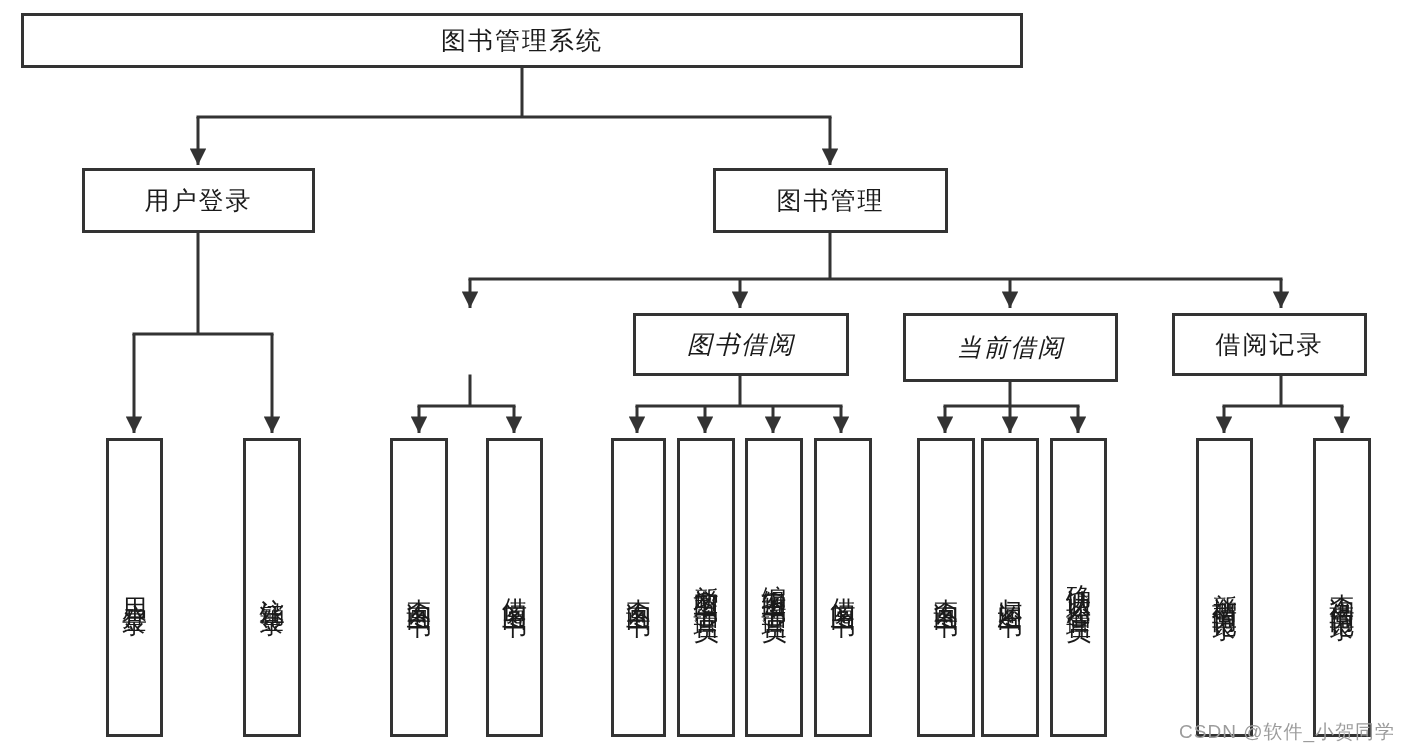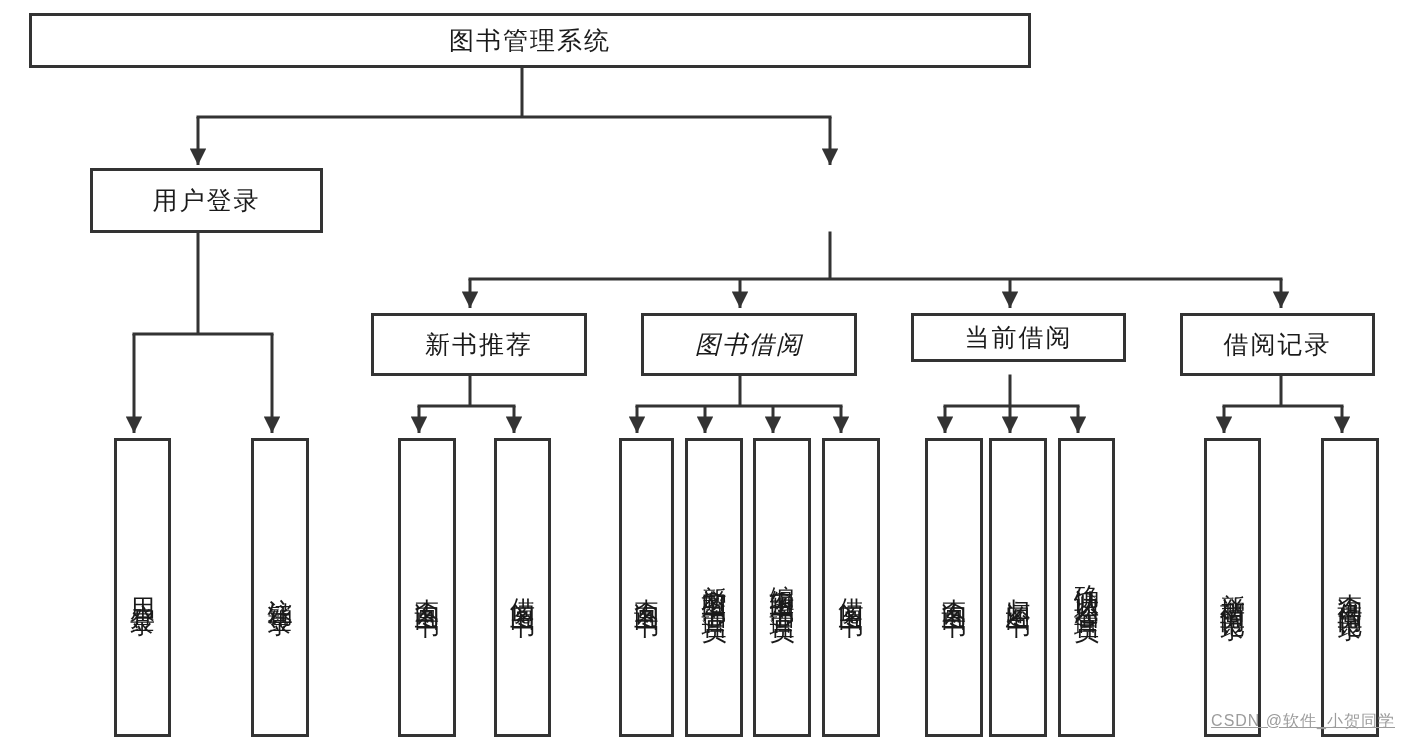--- a/index.html
+++ b/index.html
@@ -23,43 +23,41 @@
   }
   .box{
     position:absolute;
     box-sizing:border-box;
     border:3px solid var(--line);
     background:var(--bg);
     display:flex;
     align-items:center;
     justify-content:center;
     color:var(--text);
-    margin-left:8px;
   }
   .hbox{
     font-size:25px;
     letter-spacing:2px;
     white-space:nowrap;
   }
   .vbox span{
     writing-mode:vertical-rl;
     text-orientation:mixed;
     font-size:25px;
     line-height:1.15;
     letter-spacing:5px;
   }
   .watermark{
     position:absolute;
     right:10px;
-    bottom:15px;
-    font-size:16px;
+    bottom:2px;
+    font-size:19px;
     letter-spacing:1px;
     color:#9c9c9c;
     white-space:nowrap;
-    text-decoration:underline;
   }
 </style>
 </head>
 <body>
 
 <div class="canvas">
 
   <svg class="connectors" viewBox="0 0 1405 747" xmlns="http://www.w3.org/2000/svg" aria-hidden="true">
     <defs>
       <marker id="arrow" viewBox="0 0 10 10" refX="10" refY="5" markerWidth="8" markerHeight="5.5" orient="auto">
@@ -92,24 +90,24 @@
     <path d="M945 406 V433" fill="none" stroke="#333333" stroke-width="3" marker-end="url(#arrow)"></path>
     <path d="M1010 406 V433" fill="none" stroke="#333333" stroke-width="3" marker-end="url(#arrow)"></path>
     <path d="M1078 406 V433" fill="none" stroke="#333333" stroke-width="3" marker-end="url(#arrow)"></path>
     <path d="M1224 406 V433" fill="none" stroke="#333333" stroke-width="3" marker-end="url(#arrow)"></path>
     <path d="M1342 406 V433" fill="none" stroke="#333333" stroke-width="3" marker-end="url(#arrow)"></path>
   </svg>
 
   <div class="box hbox" style="left:21px;top:13px;width:1002px;height:55px;">图书管理系统</div>
 
   <div class="box hbox" style="left:82px;top:168px;width:233px;height:65px;">用户登录</div>
+  <div class="box hbox" style="left:713px;top:168px;width:235px;height:65px;">图书管理</div>
 
-  <div class="box hbox" style="left:363px;top:313px;width:216px;height:63px;">新书推荐</div>
   <div class="box hbox" style="left:633px;top:313px;width:216px;height:63px;font-style:italic;">图书借阅</div>
-  <div class="box hbox" style="left:903px;top:313px;width:215px;height:49px;">当前借阅</div>
+  <div class="box hbox" style="left:903px;top:313px;width:215px;height:69px;font-style:italic;">当前借阅</div>
   <div class="box hbox" style="left:1172px;top:313px;width:195px;height:63px;">借阅记录</div>
 
   <div class="box vbox" style="left:106px;top:438px;width:57px;height:299px;">
     <span>用户登录</span>
   </div>
   <div class="box vbox" style="left:243px;top:438px;width:58px;height:299px;">
     <span>注销登录</span>
   </div>
 
   <div class="box vbox" style="left:390px;top:438px;width:58px;height:299px;">

